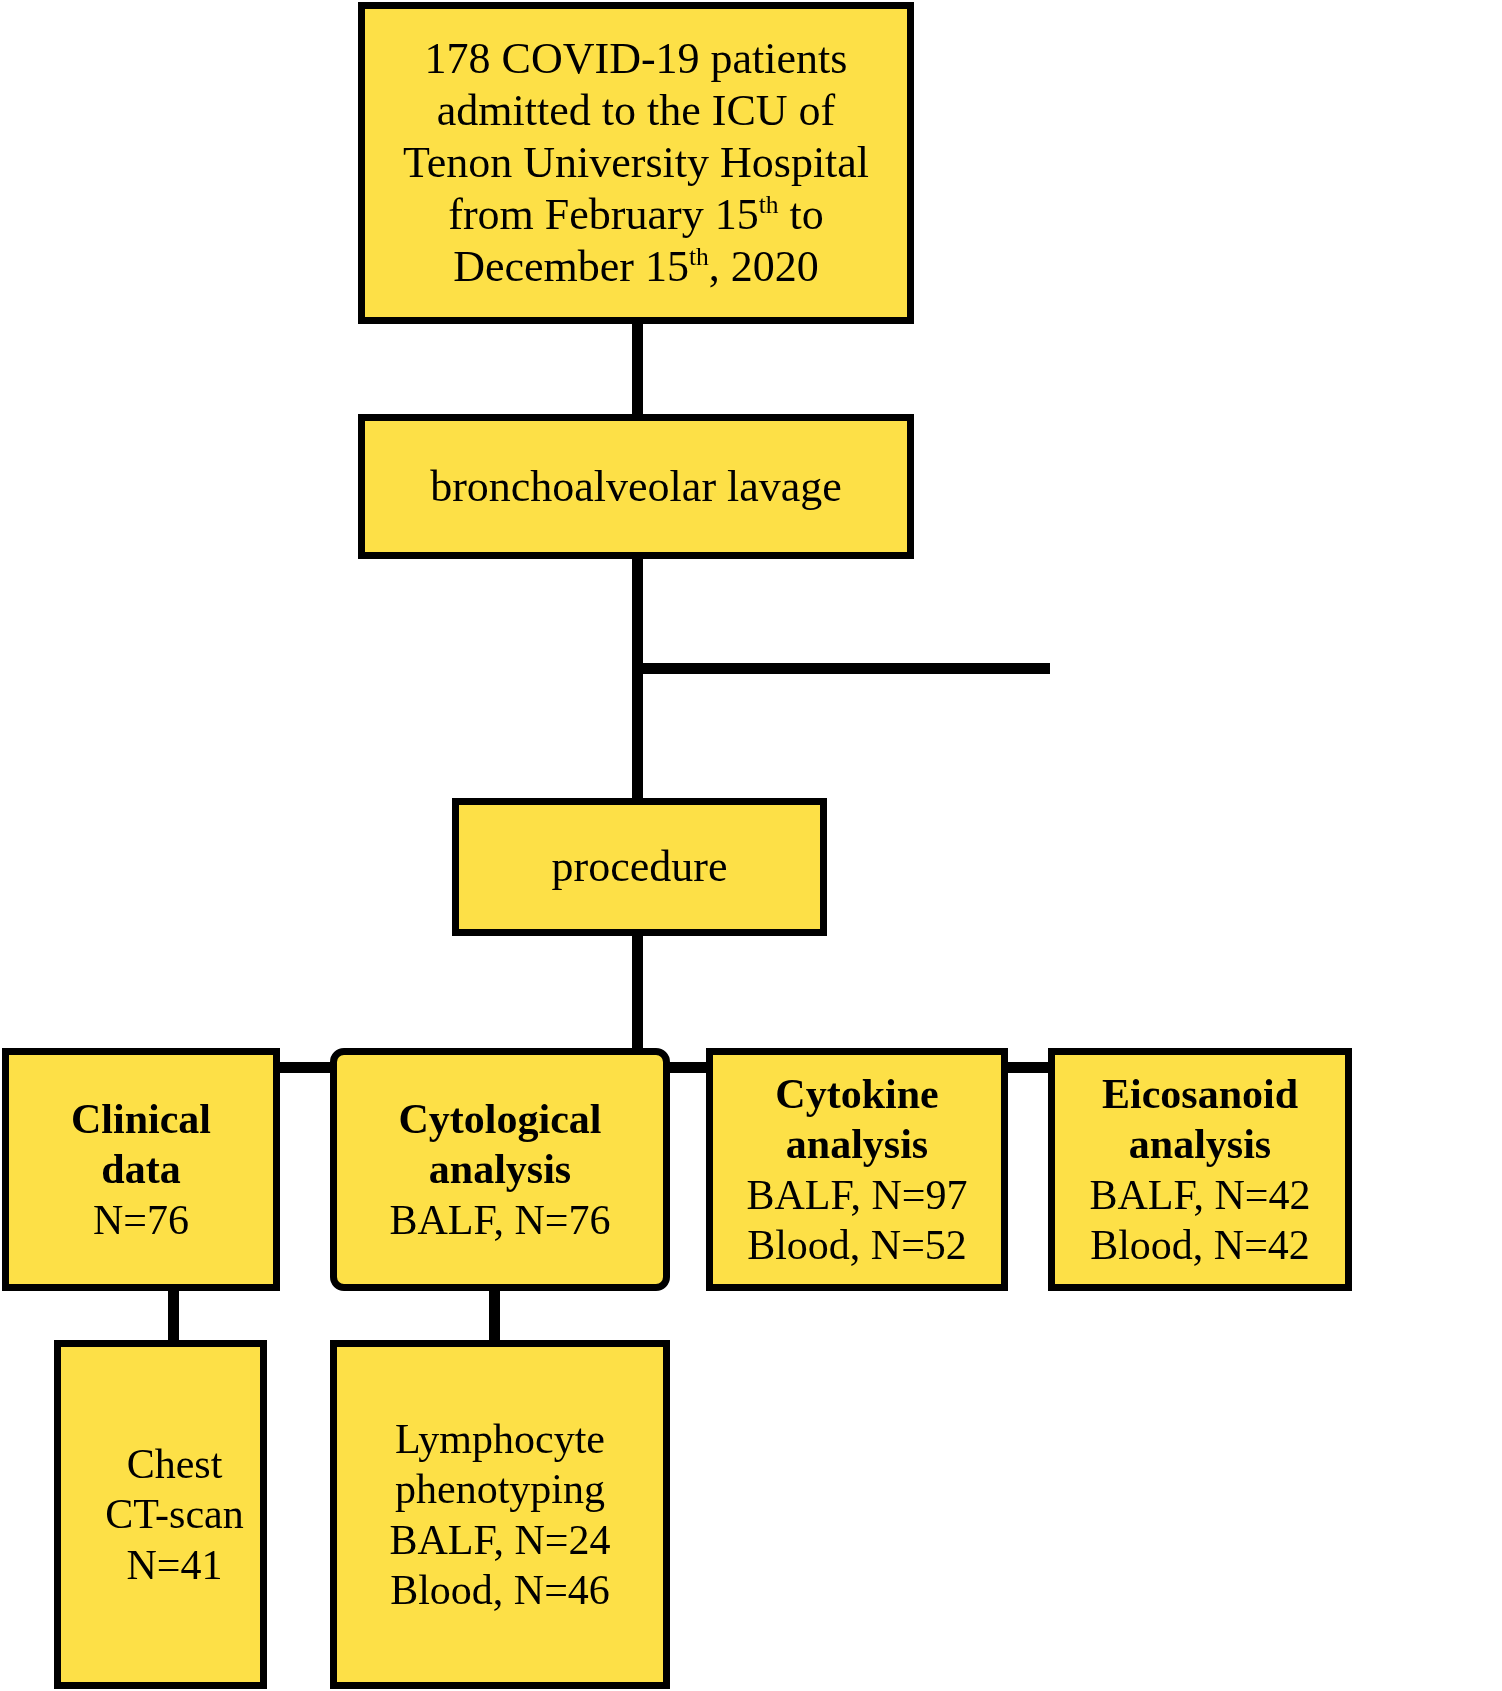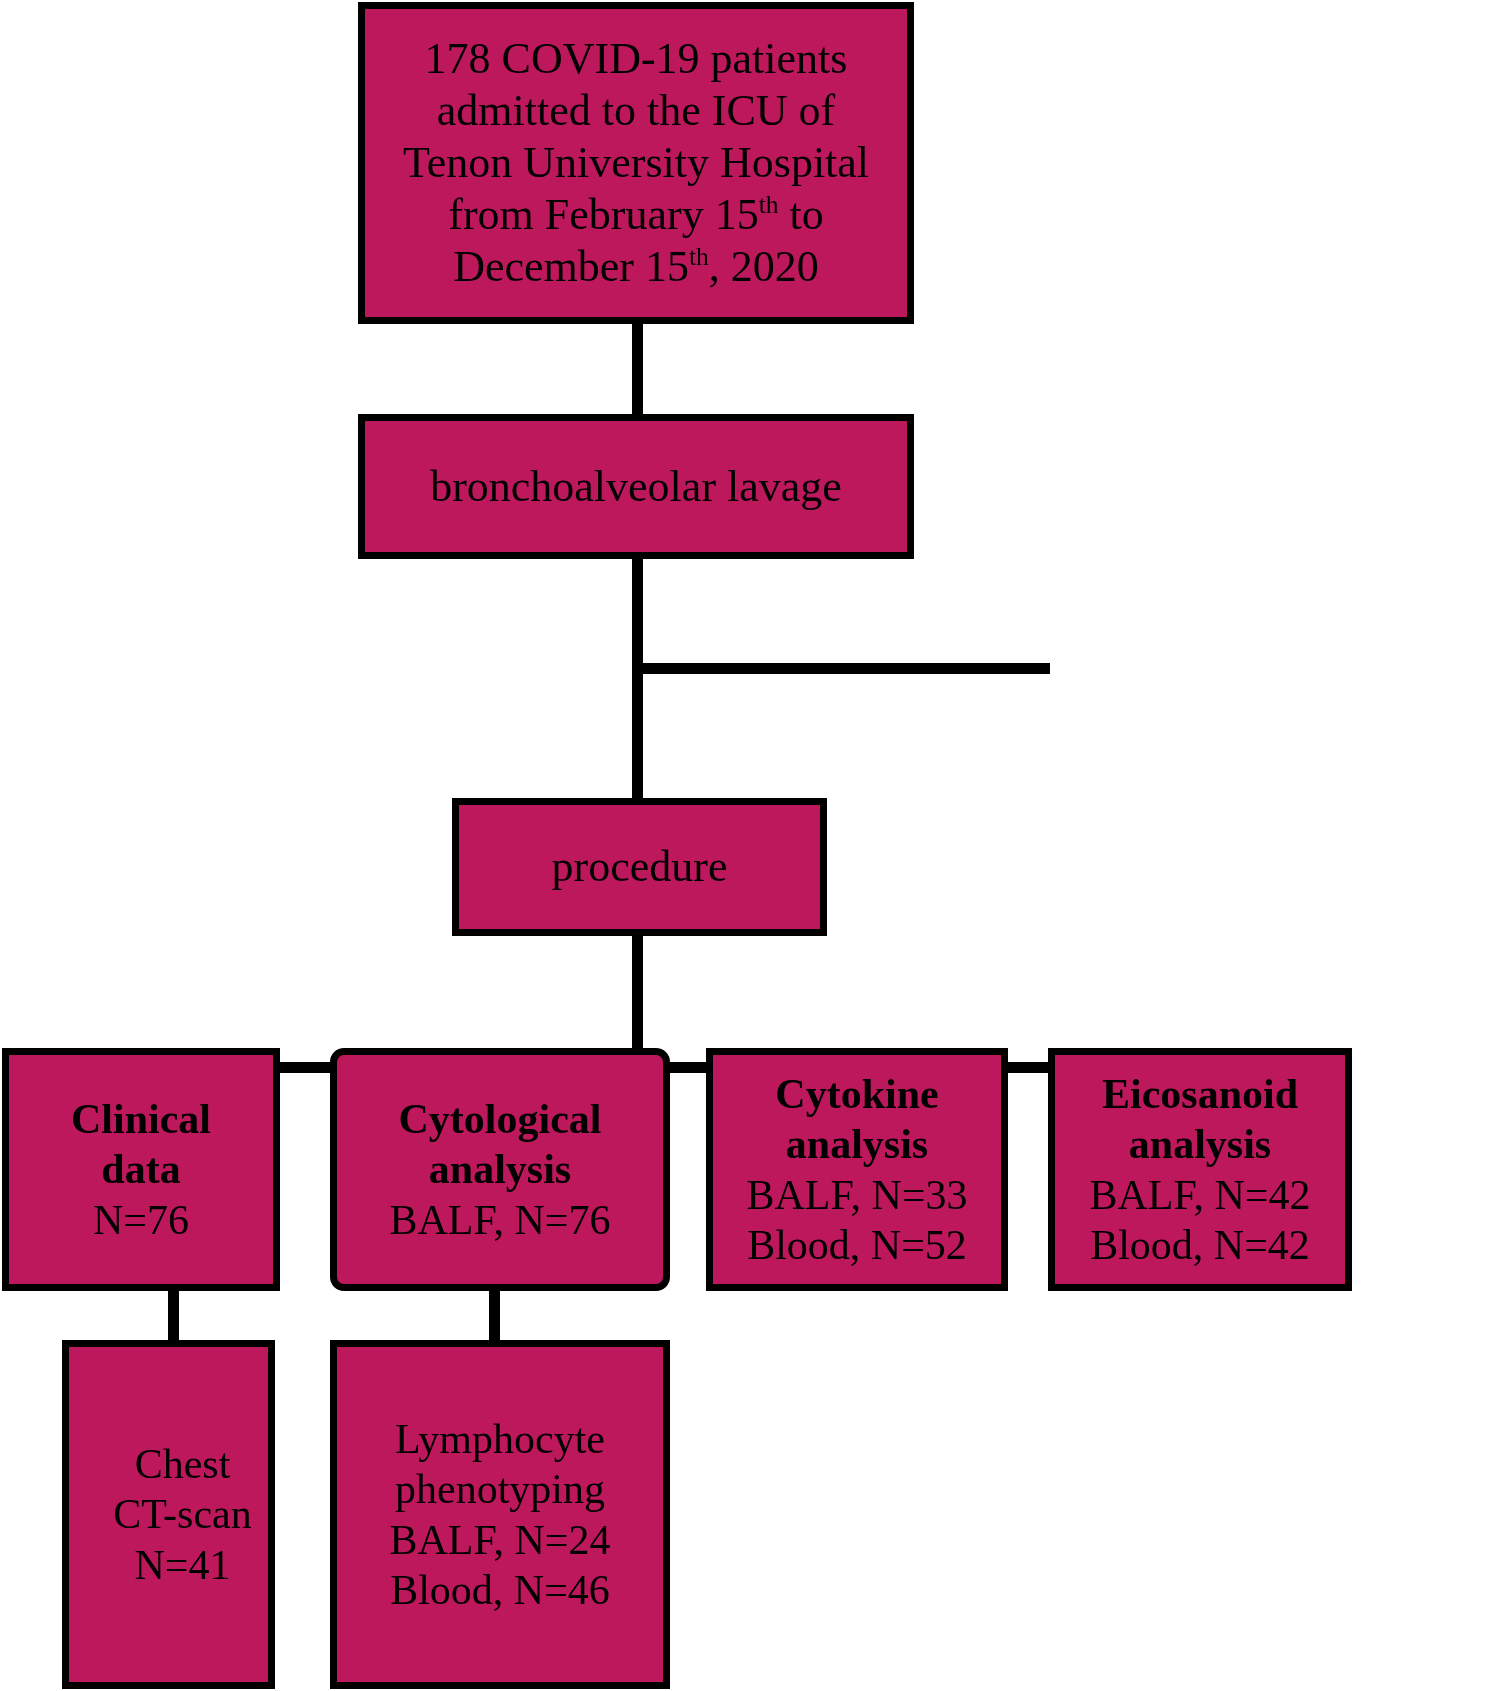--- a/index.html
+++ b/index.html
@@ -15,21 +15,21 @@
     position: relative;
     width: 1502px;
     height: 1691px;
     background: #ffffff;
     overflow: hidden;
   }
   .box {
     position: absolute;
     box-sizing: border-box;
     border: 7px solid #000000;
-    background: #be185d;
+    background: #fde047;
     display: flex;
     flex-direction: column;
     align-items: center;
     justify-content: center;
     text-align: left;
     z-index: 3;
   }
   .box .line {
     display: block;
     white-space: nowrap;
@@ -98,32 +98,32 @@
 
   <div class="box fs-42" style="left:330px; top:1048px; width:340px; height:243px;border-radius:14px;">
     <span class="line bold">Cytological</span>
     <span class="line bold">analysis</span>
     <span class="line">BALF, N=76</span>
   </div>
 
   <div class="box fs-42" style="left:706px; top:1048px; width:302px; height:243px;">
     <span class="line bold">Cytokine</span>
     <span class="line bold">analysis</span>
-    <span class="line">BALF, N=33</span>
+    <span class="line">BALF, N=97</span>
     <span class="line">Blood, N=52</span>
   </div>
 
   <div class="box fs-42" style="left:1048px; top:1048px; width:304px; height:243px;">
     <span class="line bold">Eicosanoid</span>
     <span class="line bold">analysis</span>
     <span class="line">BALF, N=42</span>
     <span class="line">Blood, N=42</span>
   </div>
 
-  <div class="box fs-42" style="left:62px; top:1340px; width:213px; height:349px;padding-left:28px;">
+  <div class="box fs-42" style="left:54px; top:1340px; width:213px; height:349px;padding-left:28px;">
     <span class="line">Chest</span>
     <span class="line">CT-scan</span>
     <span class="line">N=41</span>
   </div>
 
   <div class="box fs-42" style="left:330px; top:1340px; width:340px; height:349px;">
     <span class="line">Lymphocyte</span>
     <span class="line">phenotyping</span>
     <span class="line">BALF, N=24</span>
     <span class="line">Blood, N=46</span>

